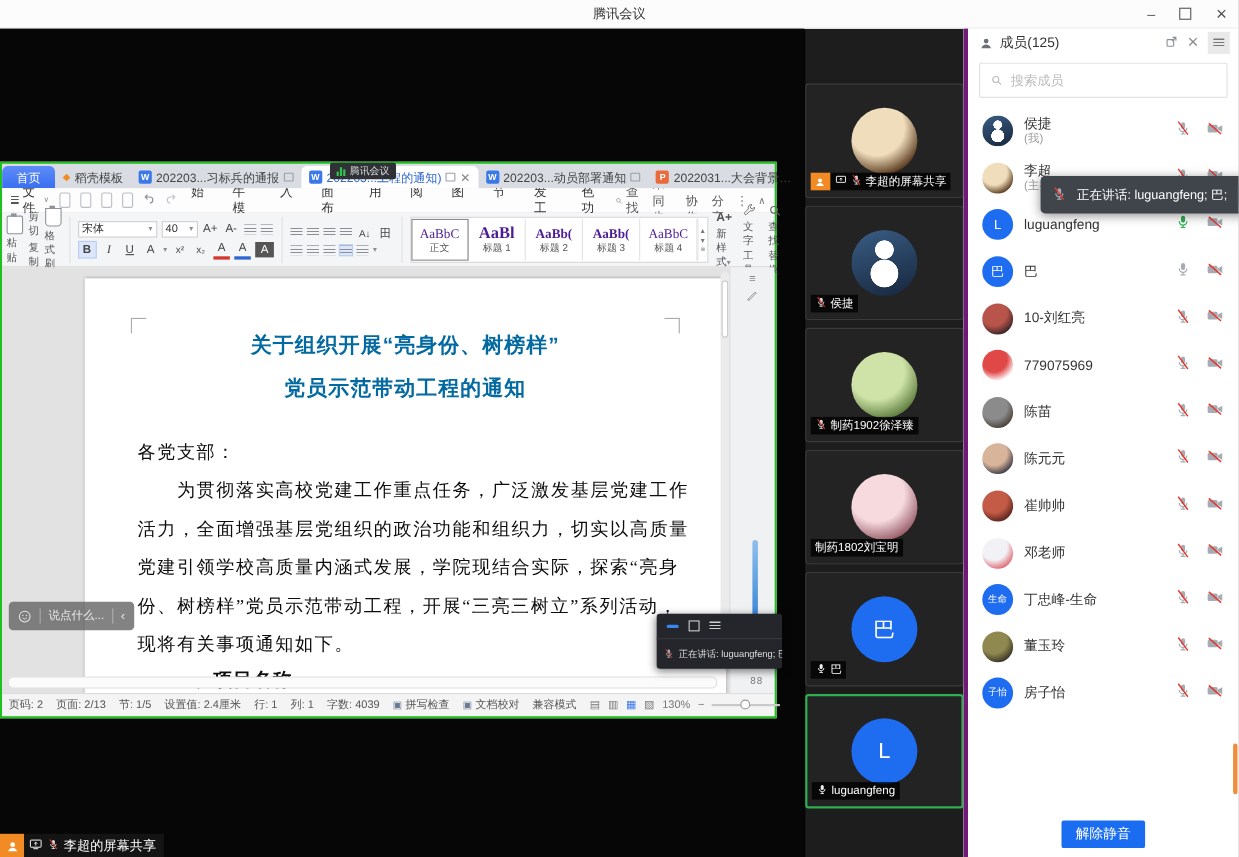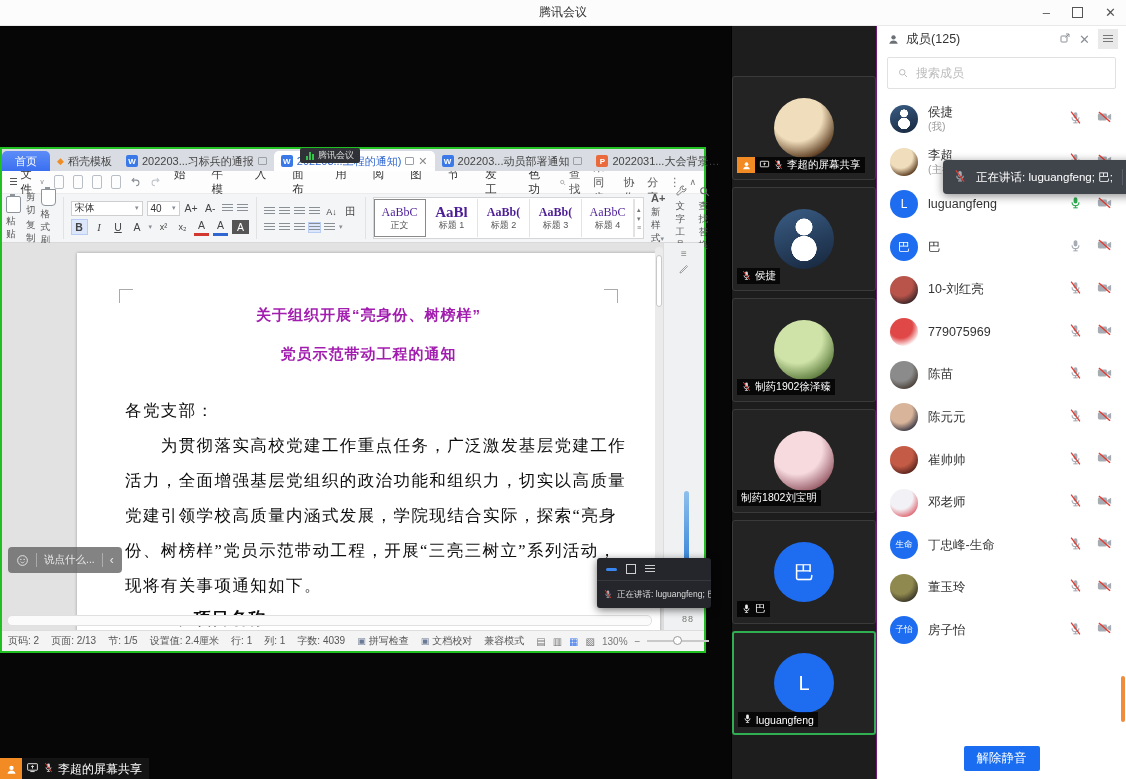--- a/index.html
+++ b/index.html
@@ -8,21 +8,21 @@
   
   .titlebar{height:25px;background:#fcfcfc;border-bottom:1px solid #e9e9e9;position:relative;
     display:flex;align-items:center;justify-content:center;font-size:12px;color:#333;}
   .win-controls{position:absolute;right:10px;top:0;height:100%;display:flex;align-items:center;gap:22px;color:#555;font-size:13px;}
   .wc-box{width:9px;height:9px;border:1px solid #555;display:inline-block;}
   
   .app{display:flex;height:754px;}
   .share-area{width:790px;position:relative;background:#060606;overflow:hidden;}
   .video-strip{width:150px;background:#1d1d1d;box-sizing:border-box;padding-top:50px;
     display:flex;flex-direction:column;align-items:center;gap:7px;border-left:1px solid #000;}
-  .member-panel{width:270px;background:#fff;position:relative;border-left:1px solid #701a75;box-sizing:border-box;}
+  .member-panel{width:270px;background:#fff;position:relative;border-left:4px solid #701a75;box-sizing:border-box;}
   
   .wps{position:absolute;left:0;top:121px;width:706px;height:506px;box-sizing:border-box;
     border:2px solid #21c021;background:#fff;display:flex;flex-direction:column;}
   .wps-tabs{height:22px;background:#d9dde3;display:flex;align-items:flex-end;font-size:11px;color:#444;position:relative;}
   .wtab{height:20px;display:flex;align-items:center;gap:4px;padding:0 7px;max-width:150px;
     border-radius:5px 5px 0 0;white-space:nowrap;}
   .wtab.home{background:linear-gradient(#5d8cf8,#3a6ff0);color:#fff;min-width:34px;justify-content:center;}
   .wtab.active{background:#fff;color:#2f66d0;}
   .wtab .lbl{overflow:hidden;text-overflow:ellipsis;max-width:112px;}
   .ficon{width:12px;height:12px;border-radius:2px;color:#fff;font-size:8px;font-weight:bold;
@@ -65,22 +65,22 @@
   .gal-arrows{display:flex;flex-direction:column;justify-content:center;gap:1px;color:#777;font-size:7px;
     padding:0 2px;border-left:1px solid #e3e3e3;height:38px;}
   .rtool{display:flex;flex-direction:column;align-items:center;gap:2px;font-size:9.5px;color:#555;}
   
   .wps-doc{flex:1;background:#e2e2e2;position:relative;overflow:hidden;}
   .page{position:absolute;left:75px;top:10px;width:583px;height:380px;background:#fff;
     box-shadow:0 0 3px rgba(0,0,0,.3);}
   .cm{position:absolute;width:13px;height:13px;}
   .cm.tl{left:42px;top:36px;border-left:1px solid #aaa;border-top:1px solid #aaa;}
   .cm.tr{right:42px;top:36px;border-right:1px solid #aaa;border-top:1px solid #aaa;}
-  .doc-title{margin-top:42px;text-align:center;font-weight:bold;font-size:15px;line-height:39px;
-    color:#a21caf;letter-spacing:1px;}
+  .doc-title{margin-top:42px;text-align:center;font-weight:bold;font-size:19px;line-height:39px;
+    color:#0369a1;letter-spacing:1px;}
   .doc-body{margin:20px 0 0 48px;font-family:"Liberation Serif","DejaVu Serif",serif;
     font-size:16.5px;color:#0d0d0d;}
   .doc-body div{height:35px;line-height:35px;white-space:nowrap;letter-spacing:1.4px;}
   .doc-heading{margin:4px 0 0 81px;font-weight:bold;font-size:17px;color:#0d0d0d;letter-spacing:1px;}
   .doc-rightstrip{position:absolute;right:0;top:0;width:40px;height:100%;background:#f0f1f2;
     border-left:1px solid #ddd;color:#888;font-size:10px;}
   .vscroll{position:absolute;right:41px;top:4px;width:8px;bottom:34px;background:#ebebeb;border-radius:4px;}
   .vthumb{position:absolute;top:8px;left:1px;width:6px;height:52px;background:#fff;border:1px solid #c9c9c9;border-radius:3px;box-sizing:border-box;}
   .hscroll{position:absolute;left:5px;right:52px;bottom:4px;height:9px;background:#fbfbfb;
     border:1px solid #e0e0e0;border-radius:5px;}

